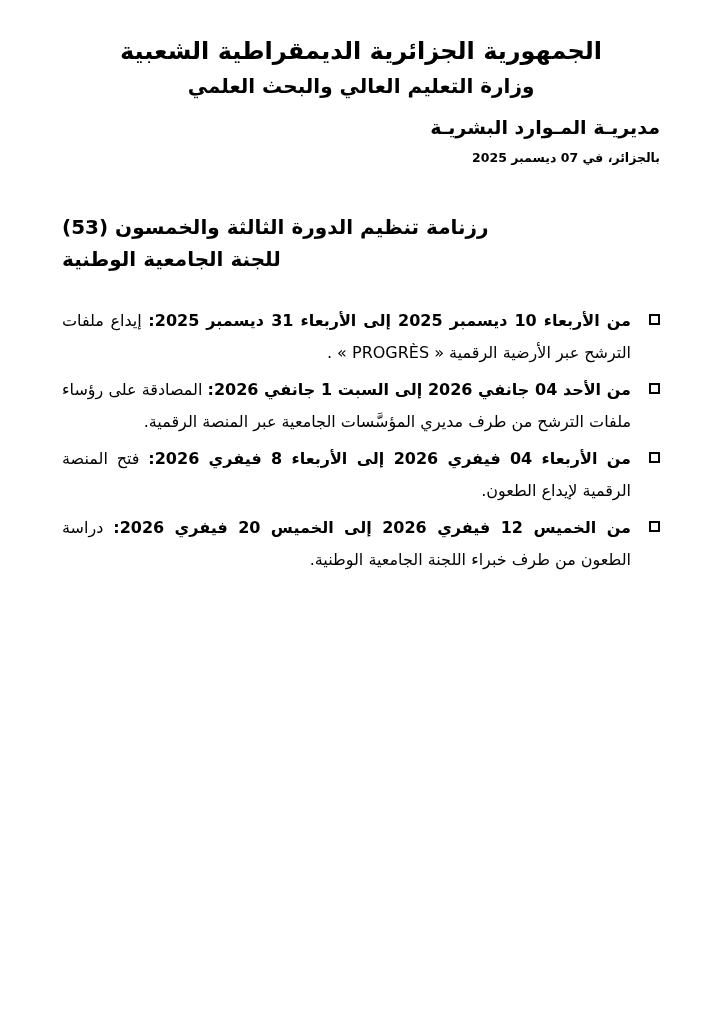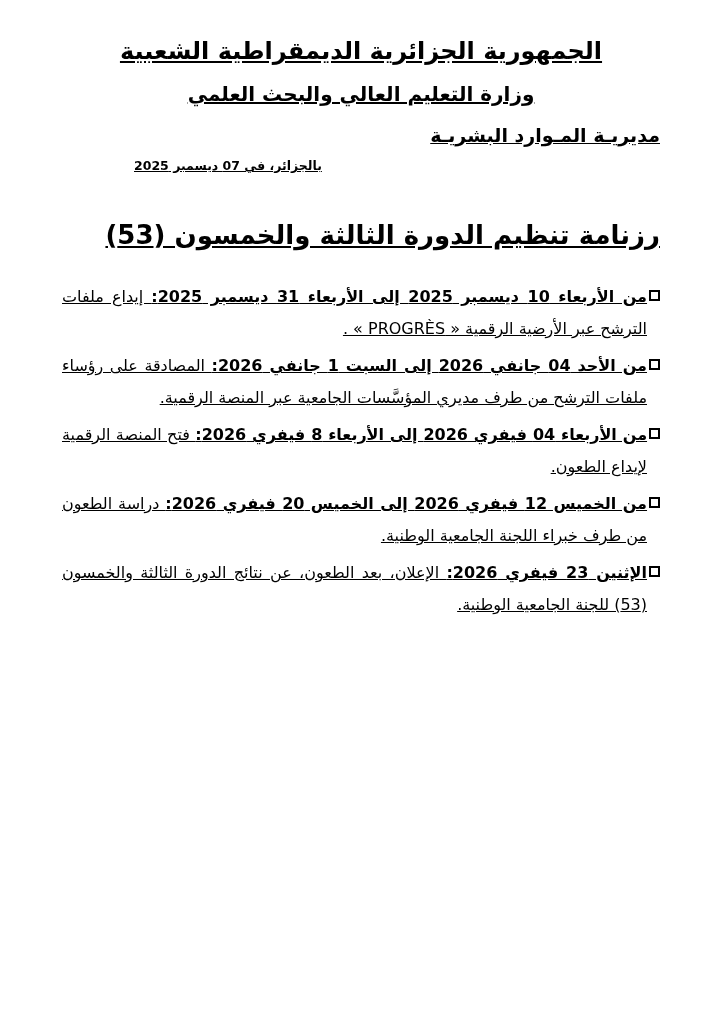--- a/index.html
+++ b/index.html
@@ -10,65 +10,64 @@
     font-family: "DejaVu Sans", sans-serif;
     color: #000000;
     direction: rtl;
     overflow: hidden;
   }
   .page {
     width: 724px;
     height: 772px;
     background: #ffffff;
     padding: 34px 64px 0 62px;
-    text-decoration: underline;
   }
   .hdr1 {
     font-size: 24px;
     font-weight: bold;
     text-align: center;
     line-height: 34px;
   }
   .hdr2 {
     font-size: 20px;
     font-weight: bold;
     text-align: center;
     line-height: 30px;
-    margin-top: 11px;
+    margin-top: 3px;
   }
   .dept {
     font-size: 19px;
     font-weight: bold;
     text-align: right;
     margin-top: 13px;
     line-height: 26px;
   }
   .dateline {
     font-size: 12.5px;
     font-weight: bold;
     margin-top: 9px;
-    text-align: left;
+    text-align: right;
     direction: rtl;
     padding-left: 72px;
     line-height: 18px;
   }
   .doc-title {
     margin-top: 44px;
-    text-align: right;
+    text-align: left;
     font-weight: bold;
-    font-size: 26px;
+    font-size: 20px;
     line-height: 32px;
   }
   .items {
     margin-top: 30px;
   }
   .item {
     display: flex;
     align-items: flex-start;
-    gap: 2px;
+    gap: 18px;
     margin-bottom: 5px;
   }
   .sq {
     display: block;
     width: 11px;
     height: 11px;
     border: 2px solid #000000;
     flex: none;
     margin-top: 9px;
     background: #ffffff;
@@ -90,20 +89,21 @@
   <div class="hdr1">الجمهورية الجزائرية الديمقراطية الشعبية</div>
 
   <div class="hdr2">وزارة التعليم العالي والبحث العلمي</div>
 
   <div class="dept">مديريـة المـوارد البشريـة</div>
 
   <div class="dateline">بالجزائر، في 07 ديسمبر 2025</div>
 
   <div class="doc-title">
     <div>رزنامة تنظيم الدورة الثالثة والخمسون (53)</div>
+    <div>للجنة الجامعية الوطنية</div>
   </div>
 
   <div class="items" id="items">
   <div class="item">
     <span class="sq"></span>
     <p class="item-text"><span class="b">من الأربعاء 10 ديسمبر 2025 إلى الأربعاء 31 ديسمبر 2025:</span><span> إيداع ملفات الترشح عبر الأرضية الرقمية « PROGRÈS » .</span></p>
   </div>
 
   <div class="item">
     <span class="sq"></span>
@@ -116,19 +116,15 @@
   <div class="item">
     <span class="sq"></span>
     <p class="item-text"><span class="b">من الأربعاء 04 فيفري 2026 إلى الأربعاء 8 فيفري 2026:</span><span> فتح المنصة الرقمية لإيداع الطعون.</span></p>
   </div>
 
   <div class="item">
     <span class="sq"></span>
     <p class="item-text"><span class="b">من الخميس 12 فيفري 2026 إلى الخميس 20 فيفري 2026:</span><span> دراسة الطعون من طرف خبراء اللجنة الجامعية الوطنية.</span></p>
   </div>
 
-  <div class="item">
-    <span class="sq"></span>
-    <p class="item-text"><span class="b">الإثنين 23 فيفري 2026:</span><span> الإعلان، بعد الطعون، عن نتائج الدورة الثالثة والخمسون (53) للجنة الجامعية الوطنية.</span></p>
-  </div>
 </div>
 
 </div>
 
 </body></html>

